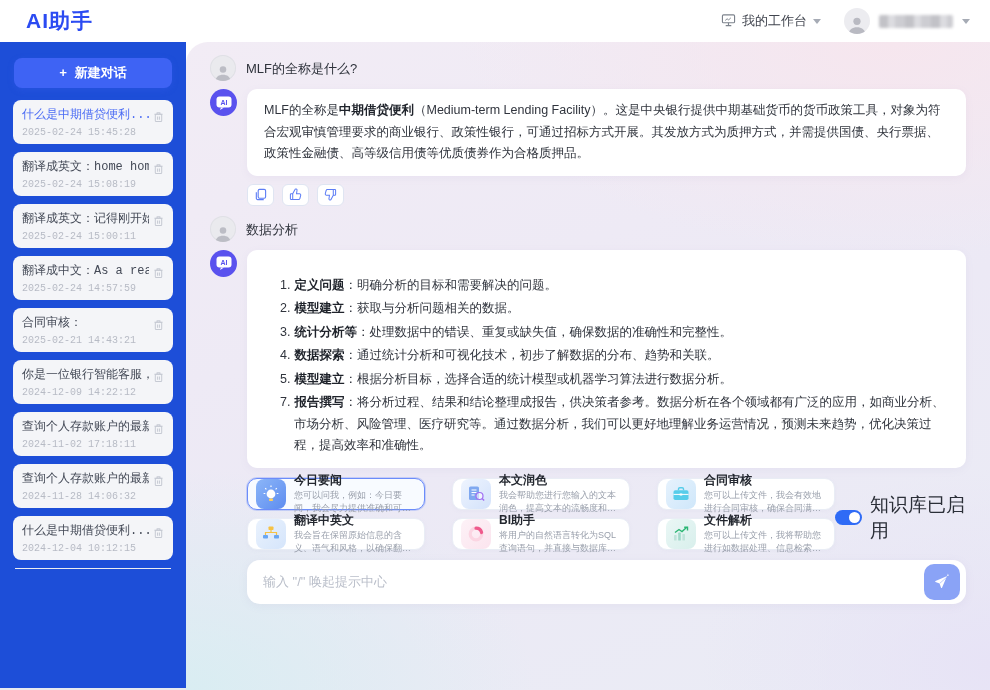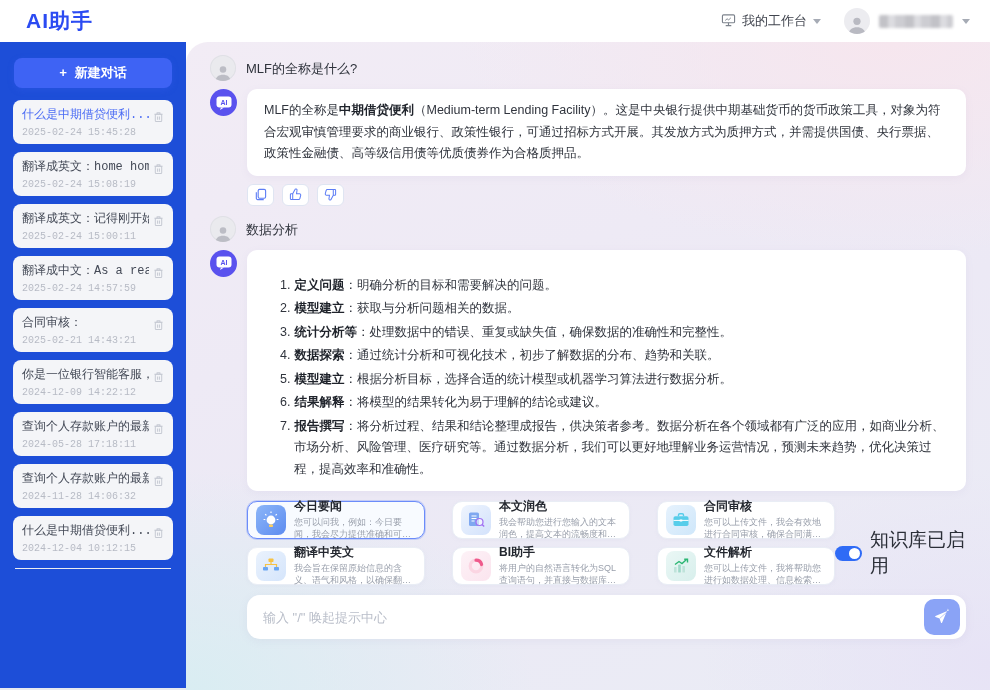--- a/index.html
+++ b/index.html
@@ -48,21 +48,21 @@
   .mt8 { margin-top:8px; } .mt10 { margin-top:10px; }
   .actions { display:flex; gap:8px; margin:8px 0 0 37px; }
   .act-btn { width:27px; height:22px; background:#fff; border:1px solid #dfe5f2; border-radius:6px; display:flex; align-items:center; justify-content:center; cursor:pointer; }
   .steps { margin-top:14px; padding-left:16px; }
   .step { margin-top:2px; padding-left:14px; text-indent:-14px; }
   .step .num { margin-right:4px; }
 
   
   .cards-area { margin:10px 0 0 37px; display:flex; align-items:flex-end; justify-content:space-between; }
   .cards-grid { display:grid; grid-template-columns:repeat(3,178px); gap:8px 27px; }
-  .card { background:#fff; border:1px solid #e9edf5; border-radius:10px; padding:5px 8px; display:flex; gap:8px; height:38px; align-items:center; cursor:pointer; box-shadow:0 1px 4px rgba(150,150,180,.06); }
+  .card { background:#fff; border:1px solid #e9edf5; border-radius:10px; padding:5px 8px; display:flex; gap:8px; height:32px; align-items:center; cursor:pointer; box-shadow:0 1px 4px rgba(150,150,180,.06); }
   .card.active { border-color:#6b8cfa; background:#f8fbff; box-shadow:0 0 0 1px rgba(107,140,250,.30); }
   .tile { width:30px; height:30px; border-radius:8px; flex-shrink:0; display:flex; align-items:center; justify-content:center; }
   .t-today { background:linear-gradient(135deg,#8cb6f8,#5d8cf0); }
   .t-polish { background:linear-gradient(135deg,#eef4fe,#d3e2fb); }
   .t-contract { background:linear-gradient(135deg,#e6f2fd,#cfe7fa); }
   .t-translate { background:linear-gradient(135deg,#eaf2fd,#d5e5fb); }
   .t-bi { background:linear-gradient(135deg,#fdf2f7,#fbe4ee); }
   .t-file { background:linear-gradient(135deg,#eaf7f5,#d8efec); }
   .card-body { min-width:0; }
   .card-title { font-size:12px; font-weight:700; color:#23272f; line-height:1.2; }
@@ -202,21 +202,21 @@
           <div class="h-top">
               <div class="h-title">查询个人存款账户的最新...</div>
             <span class="trash">
                 <svg width="11" height="12" viewBox="0 0 12 13" fill="none" stroke="#c6cad3" stroke-width="1.1">
                   <path d="M1.5 3.5h9M4.5 3V1.8h3V3"></path>
                   <rect x="2.5" y="3.5" width="7" height="8" rx="1"></rect>
                   <path d="M5 6v3.5M7 6v3.5"></path>
                 </svg>
               </span>
             </div>
-          <div class="h-time">2024-05-28 17:18:11</div>
+          <div class="h-time">2024-11-02 17:18:11</div>
         </div>
 
         <div class="h-item">
           <div class="h-top">
               <div class="h-title">查询个人存款账户的最新...</div>
             <span class="trash">
                 <svg width="11" height="12" viewBox="0 0 12 13" fill="none" stroke="#c6cad3" stroke-width="1.1">
                   <path d="M1.5 3.5h9M4.5 3V1.8h3V3"></path>
                   <rect x="2.5" y="3.5" width="7" height="8" rx="1"></rect>
                   <path d="M5 6v3.5M7 6v3.5"></path>
@@ -306,21 +306,20 @@
               <text x="8" y="8.8" font-size="7" font-weight="bold" fill="#5a52ee" text-anchor="middle">AI</text>
             </svg>
         </div>
         <div class="ai-card">
           <div class="steps">
             <div class="step"><span class="num">1.</span><b>定义问题</b><span>：明确分析的目标和需要解决的问题。</span></div>
             <div class="step"><span class="num">2.</span><b>模型建立</b><span>：获取与分析问题相关的数据。</span></div>
             <div class="step"><span class="num">3.</span><b>统计分析等</b><span>：处理数据中的错误、重复或缺失值，确保数据的准确性和完整性。</span></div>
             <div class="step"><span class="num">4.</span><b>数据探索</b><span>：通过统计分析和可视化技术，初步了解数据的分布、趋势和关联。</span></div>
             <div class="step"><span class="num">5.</span><b>模型建立</b><span>：根据分析目标，选择合适的统计模型或机器学习算法进行数据分析。</span></div>
-            <div class="step"><span class="num">6.</span><b>结果解释</b><span>：将模型的结果转化为易于理解的结论或建议。</span></div>
             <div class="step"><span class="num">7.</span><b>报告撰写</b><span>：将分析过程、结果和结论整理成报告，供决策者参考。数据分析在各个领域都有广泛的应用，如商业分析、市场分析、风险管理、医疗研究等。通过数据分析，我们可以更好地理解业务运营情况，预测未来趋势，优化决策过程，提高效率和准确性。</span></div>
           </div>
         </div>
       </div>
 
       <div class="cards-area">
         <div class="cards-grid">
 
           <div class="card active">
             <div class="tile t-today">

